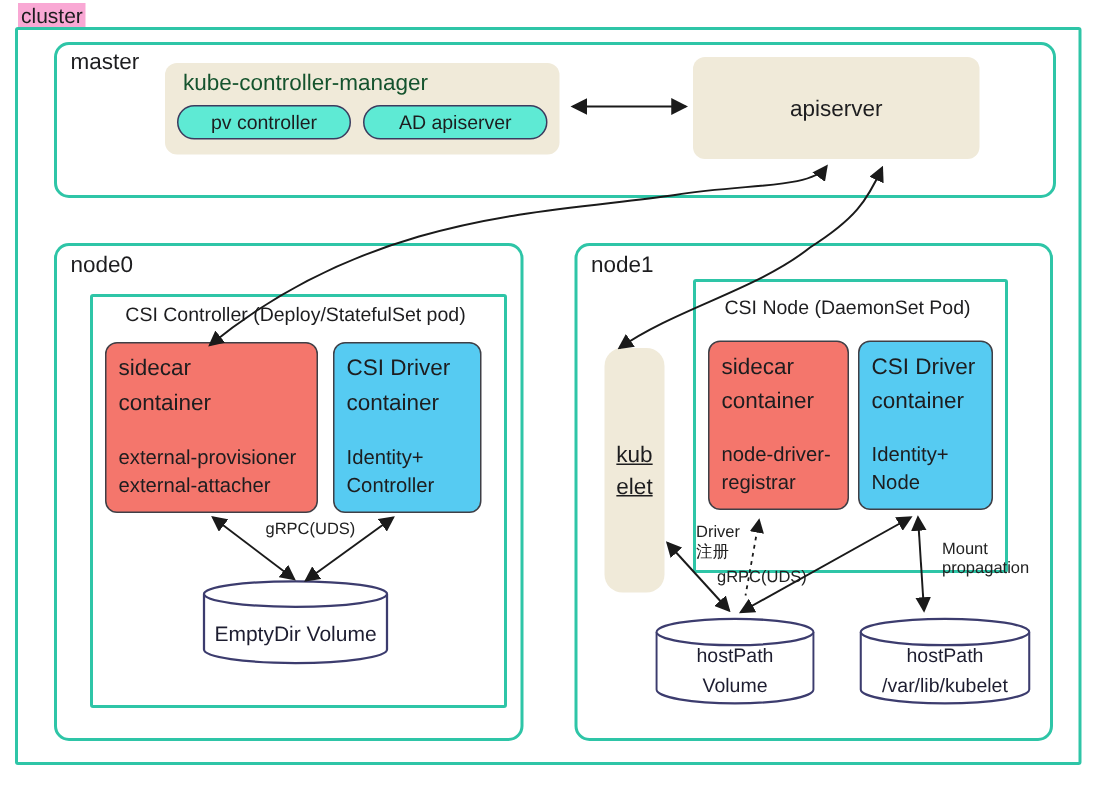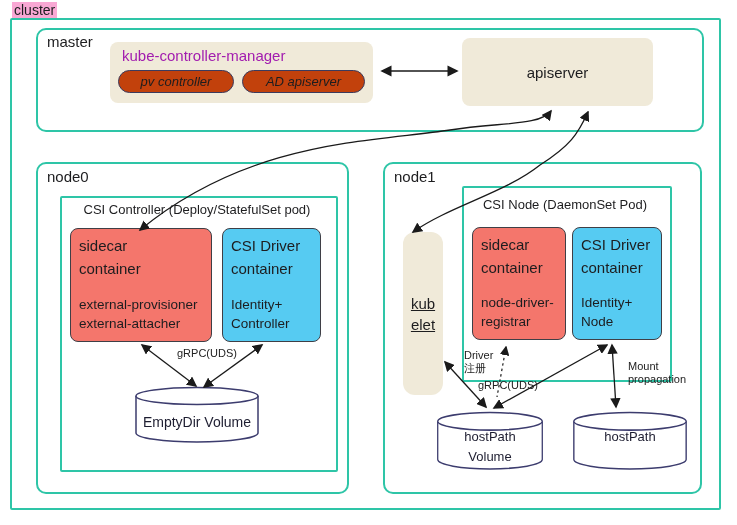--- a/index.html
+++ b/index.html
@@ -19,43 +19,42 @@
   .cbox{
     position:absolute; border:1.7px solid #3f3f46; border-radius:8px;
     padding:5px 8px 7px 8px; box-sizing:border-box;
     display:flex; flex-direction:column; justify-content:space-between; color:#1d1d1f;
   }
   .cbox.red{background:var(--salmon);}
   .cbox.cyan{background:var(--cyan);}
   .cbox .big{font-size:15px; line-height:1.55;}
   .cbox .small{font-size:13.5px; line-height:1.45;}
   .pill{
-    position:absolute; background:#c2410c; border:1.6px solid #3b3b5e; border-radius:12px;
+    position:absolute; background:#5eead4; border:1.6px solid #3b3b5e; border-radius:12px;
     display:flex; align-items:center; justify-content:center; font-size:13px; color:#1d1d1f;
     box-sizing:border-box;
-    font-style:italic;
   }
   .tiny{position:absolute; font-size:11px; line-height:13px; color:#222; white-space:nowrap;}
   .cyl{position:absolute;}
   .cyl svg{position:absolute; left:0; top:0; width:100%; height:100%;}
   .cyl .cyl-text{
     position:absolute; left:0; right:0; top:16px; text-align:center;
     font-size:13px; line-height:1.55; color:#1d1d30;
   }
   .cyl .cyl-text.one{top:26px; font-size:14px;}
   .kubelet{
     position:absolute; background:var(--beige); border-radius:12px;
     display:flex; align-items:center; justify-content:center; text-align:center;
     font-size:15px; line-height:1.4; color:#1d1d1f;text-decoration:underline;
   }
   .apiserver{
     position:absolute; background:var(--beige); border-radius:8px;
     display:flex; align-items:center; justify-content:center; font-size:15px; color:#1d1d1f;
   }
-  .kcm-title{position:absolute; font-size:15px; color:#a21caf;}
+  .kcm-title{position:absolute; font-size:15px; color:#14532d;}
   .cluster-label{position:absolute; font-size:14px; color:#1d1d1f; background:#f9a8d4; padding:0 2px; z-index:3;}
   .arrows{position:absolute; left:0; top:0; width:737px; height:525px; z-index:5; pointer-events:none;}
 </style>
 </head>
 <body>
 
 <div class="stage">
 
   <div class="teal-box sq" style="left:10px; top:18px; width:707px; height:488px;"></div>
   <div class="cluster-label" style="left:12px; top:2px;">cluster</div>
@@ -166,20 +165,21 @@
     </div>
   </div>
 
   <div class="cyl" style="left:572px; top:411px; width:116px; height:60px;">
     <svg viewBox="0 0 126 58" preserveAspectRatio="none">
       <path d="M2,10 L2,47 A61,9 0 0 0 124,47 L124,10" fill="#ffffff" stroke="#3c3c6e" stroke-width="1.5"></path>
       <ellipse cx="63" cy="10" rx="61" ry="8.5" fill="#ffffff" stroke="#3c3c6e" stroke-width="1.5"></ellipse>
     </svg>
     <div class="cyl-text">
       <div>hostPath</div>
+      <div>/var/lib/kubelet</div>
     </div>
   </div>
 
   <svg class="arrows" viewBox="0 0 737 525">
     <defs>
       <marker id="ah" viewBox="0 0 10 10" refX="8.5" refY="5" markerWidth="8" markerHeight="8" orient="auto-start-reverse">
         <path d="M0,0 L10,5 L0,10 z" fill="#1a1a1a"></path>
       </marker>
     </defs>
 

